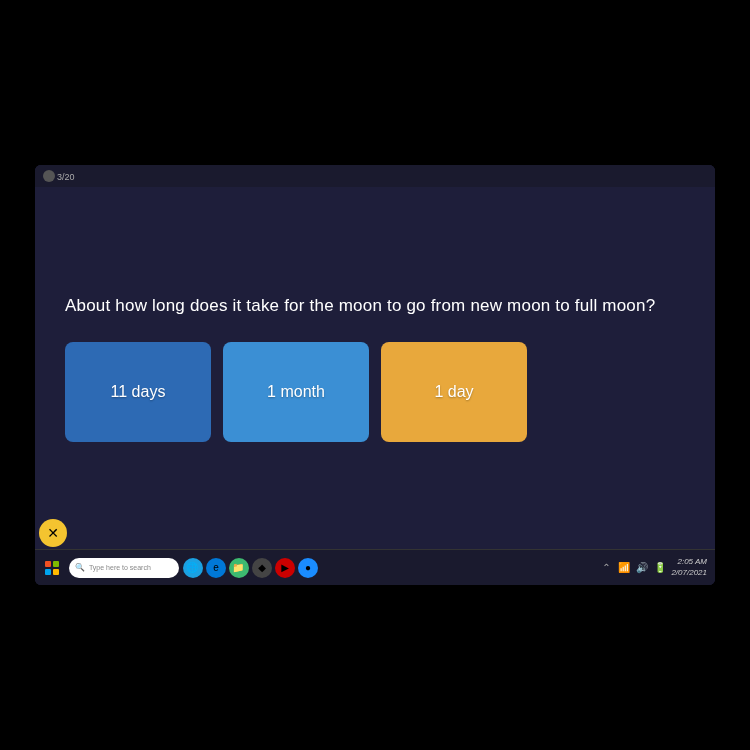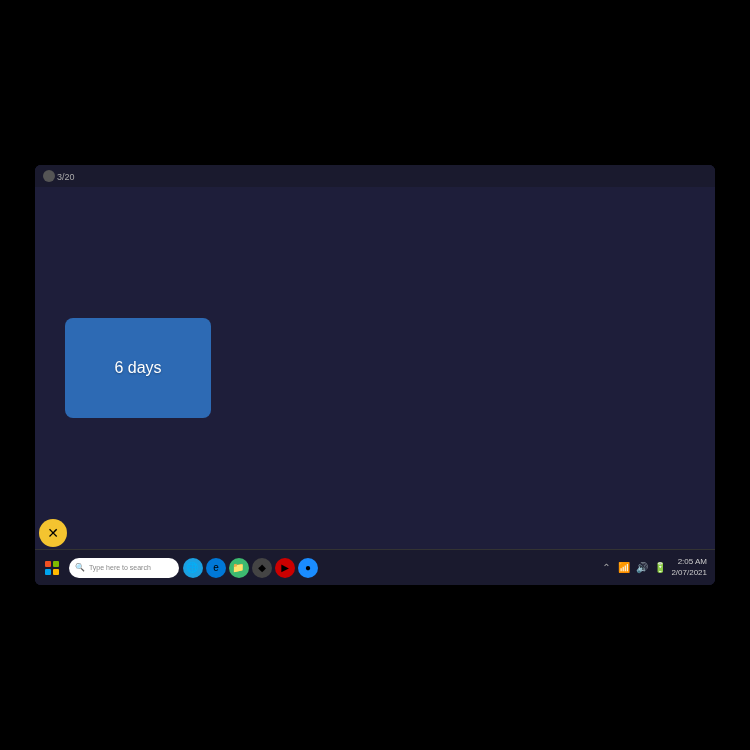--- a/index.html
+++ b/index.html
@@ -181,20 +181,21 @@
       align-items: center;
       gap: 4px;
       padding-right: 4px;
     }
 
     .taskbar-time {
       color: #ccc;
       font-size: 8px;
       text-align: right;
       line-height: 1.3;
+      font-style: italic;
     }
 
     .taskbar-small-icon {
       width: 14px;
       height: 14px;
       display: flex;
       align-items: center;
       justify-content: center;
       color: #aaa;
       font-size: 10px;
@@ -222,25 +223,32 @@
 
     <div class="top-bar">
       <div class="top-bar-left">
         <div class="top-bar-icon"></div>
         <span class="top-bar-text">3/20</span>
       </div>
     </div>
 
     <div class="question-area">
 
+      <div class="question-text">About how long does it take for the moon to go from new moon to full moon?</div>
 
       <div class="answers-grid">
 
       <div class="answer-card card-blue-dark">
-            <span class="answer-label">6 days</span>
+            <span class="answer-label">11 days</span>
+          </div>
+          <div class="answer-card card-blue-light">
+            <span class="answer-label">1 month</span>
+          </div>
+          <div class="answer-card card-orange">
+            <span class="answer-label">1 day</span>
           </div>
         </div>
 
     </div>
 
     <div class="bottom-left-icon">
       ✕
     </div>
 
     <div class="taskbar">

